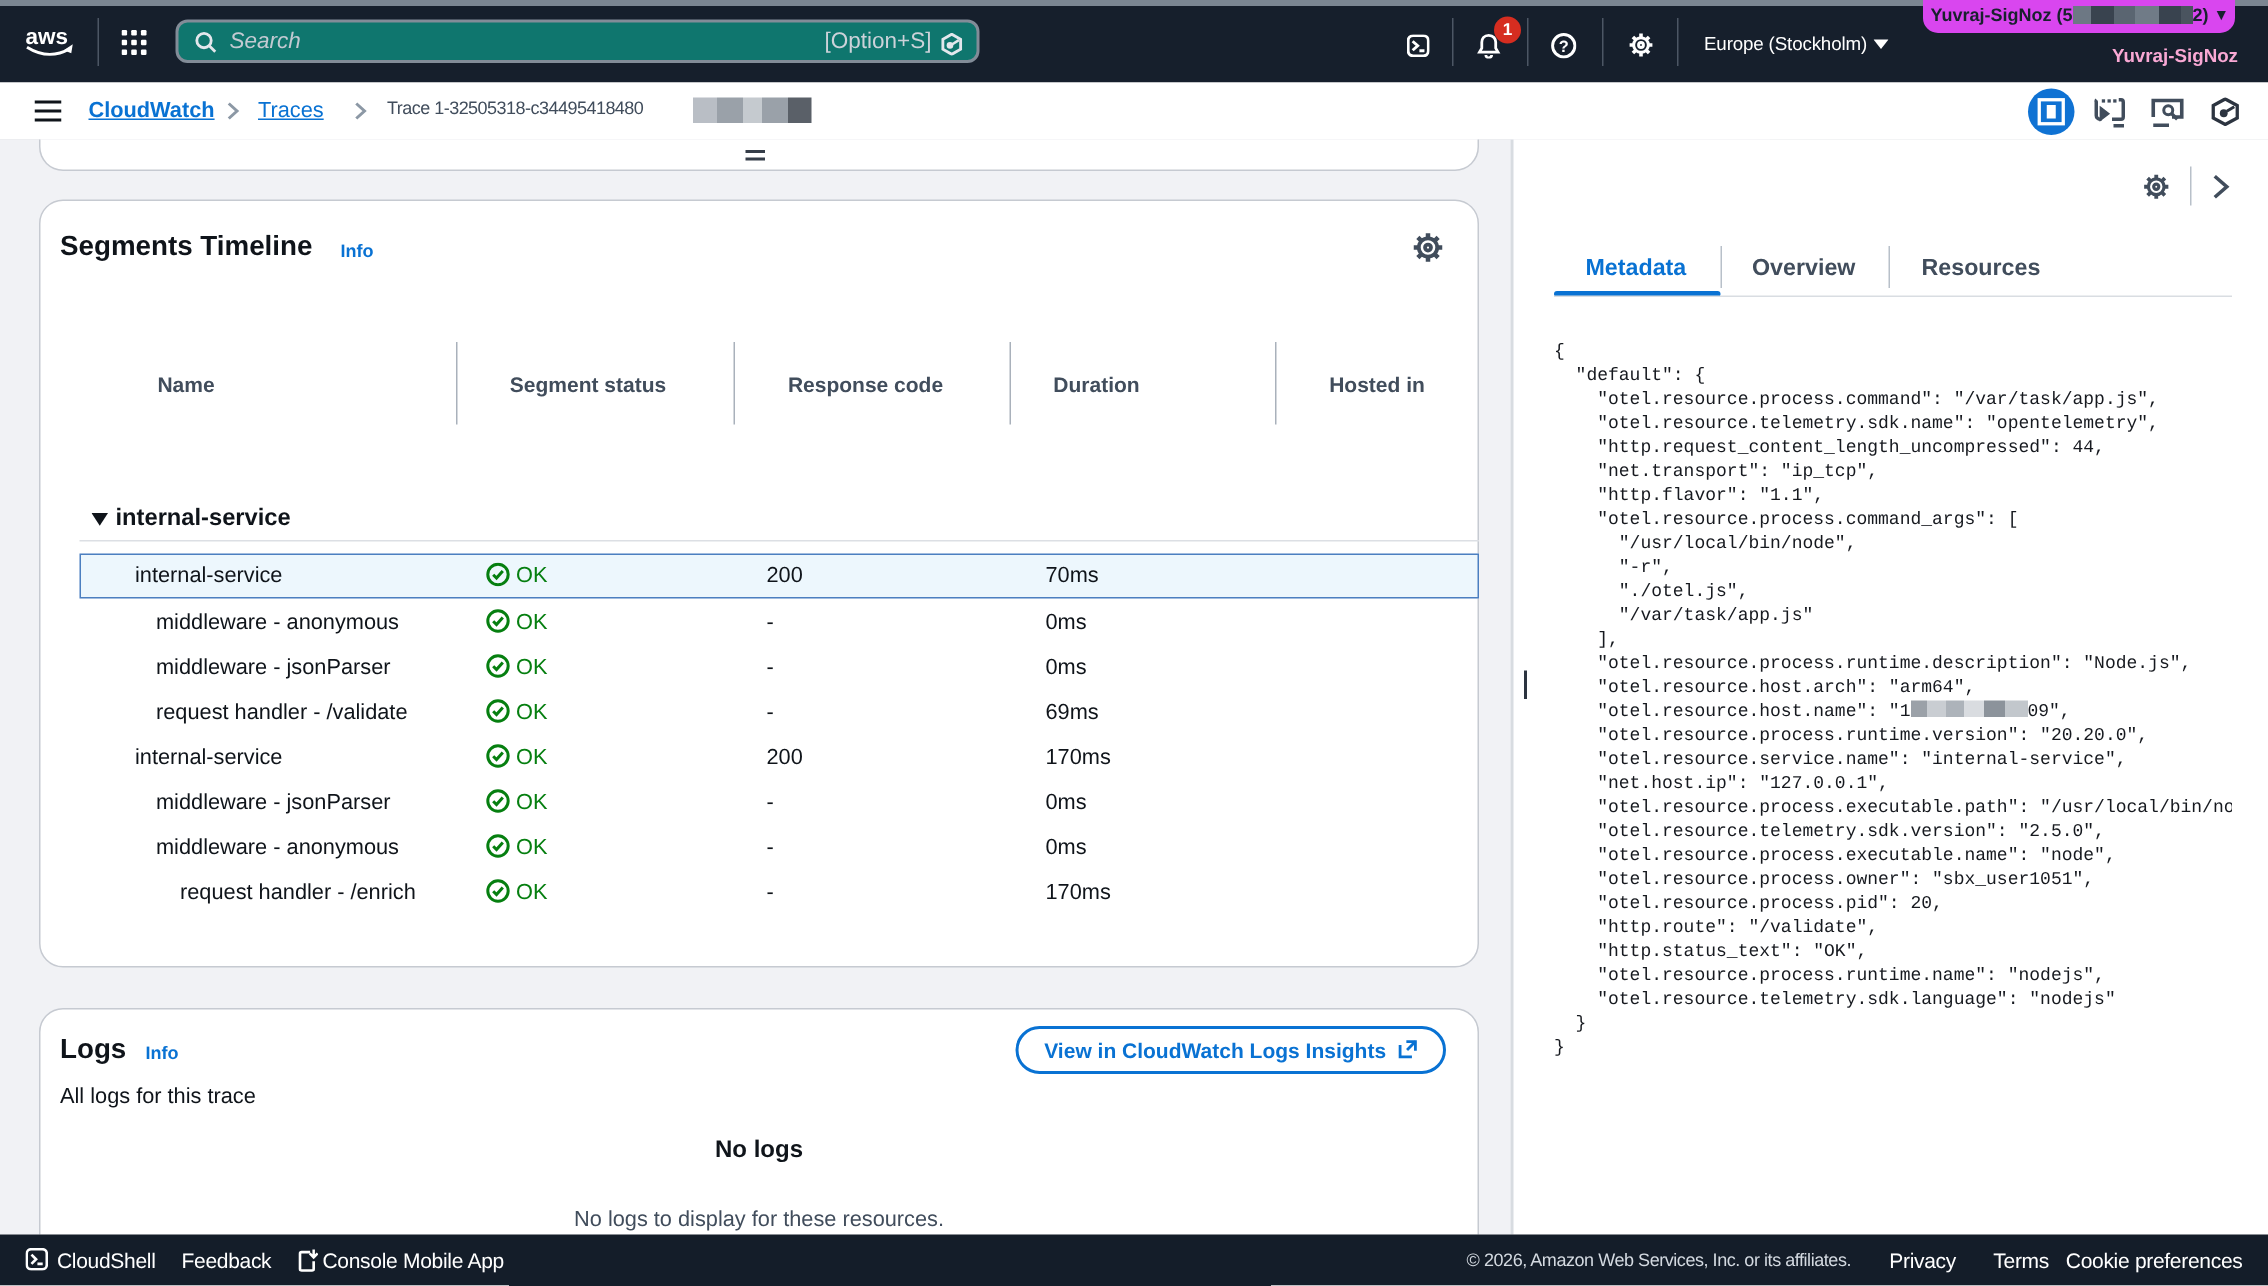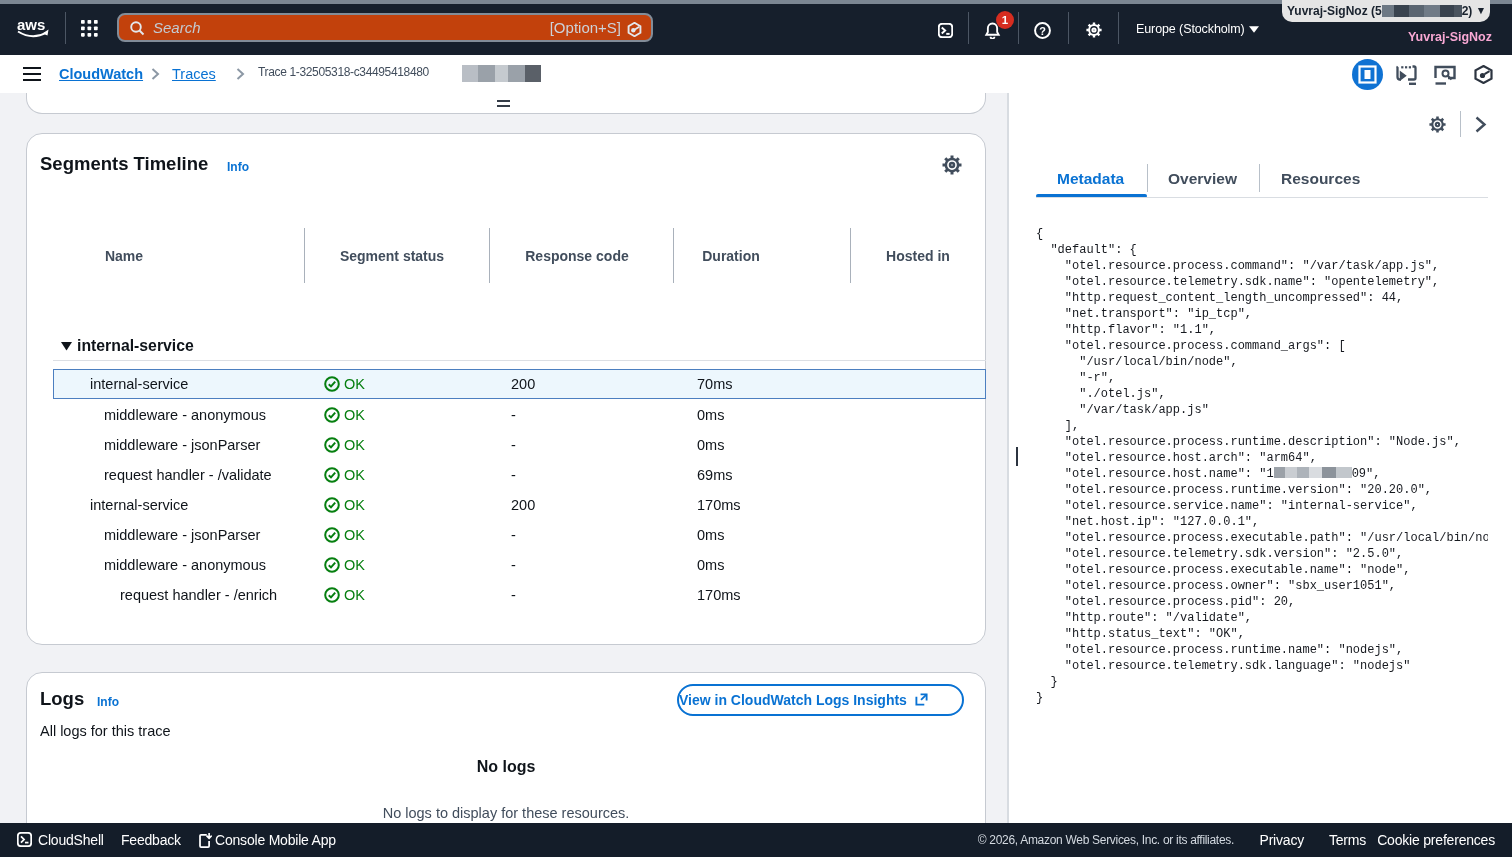--- a/index.html
+++ b/index.html
@@ -2,22 +2,22 @@
 <html><head>
 <meta charset="utf-8">
 <style>
   * { margin:0; padding:0; box-sizing:border-box; }
   html,body { width:1512px; height:857px; overflow:hidden; }
   body { font-family:"Liberation Sans", sans-serif; position:relative; background:#fff; }
   .abs { position:absolute; }
   #topnav { position:absolute; left:0; top:0; width:1512px; height:55px; background:#161f2c; }
   #topstrip { position:absolute; left:0; top:0; width:1512px; height:4px; background:#7b8692; }
   .navdiv { position:absolute; top:12px; width:1px; height:32px; background:#4c5664; }
-  #searchbox { position:absolute; left:117px; top:13px; width:536px; height:29px; border:2px solid #828c98; border-radius:8px; background:#c2410c; }
-  #acctbox { position:absolute; left:1282px; top:0; width:208px; height:22px; background:#e5e5e5; border-radius:0 0 10px 10px; color:#18212d; font-weight:bold; font-size:12px; line-height:21px; white-space:nowrap; padding-left:5px; }
+  #searchbox { position:absolute; left:117px; top:13px; width:536px; height:29px; border:2px solid #828c98; border-radius:8px; background:#0f766e; }
+  #acctbox { position:absolute; left:1282px; top:0; width:208px; height:22px; background:#d946ef; border-radius:0 0 10px 10px; color:#18212d; font-weight:bold; font-size:12px; line-height:21px; white-space:nowrap; padding-left:5px; }
   #breadbar { position:absolute; left:0; top:55px; width:1512px; height:38.5px; background:#ffffff; border-bottom:1.5px solid #cdd2d8; }
   #main { position:absolute; left:0; top:93px; width:1180px; height:730px; background:#f1f2f5; overflow:hidden; }
   #rpanel { position:absolute; left:1007px; top:93px; width:505px; height:730px; background:#ffffff; border-left:2px solid #d8dce1; overflow:hidden; }
   .card { position:absolute; background:#fff; border:1px solid #c6cad1; border-radius:16px; }
   .hdrsep { position:absolute; width:1px; height:55px; top:228px; background:#a9b1bb; }
   .hcol { position:absolute; top:248px; font-weight:bold; font-size:14px; color:#414d5c; text-align:center; }
   .rowtxt { position:absolute; font-size:14.5px; color:#0f141a; line-height:30px; height:30px; }
   .ok { position:absolute; height:30px; line-height:30px; font-size:14.5px; color:#067f10; }
   .okic { display:inline-block; vertical-align:-3px; margin-right:4px; }
   #footer { position:absolute; left:0; top:823px; width:1512px; height:34px; background:#141d29; color:#fff; font-size:13px; }
@@ -248,21 +248,21 @@
   <div class="ok" style="left:324px;top:487px;"><svg class="okic" width="16" height="16" viewBox="0 0 16 16">
         <circle cx="8" cy="8" r="6.8" fill="none" stroke="#067f10" stroke-width="2"></circle>
         <path d="M4.8 8.2 L7 10.4 L11.2 5.6" fill="none" stroke="#067f10" stroke-width="2"></path>
       </svg>OK</div>
   <div class="rowtxt" style="left:511px;top:487px;">-</div>
   <div class="rowtxt" style="left:697px;top:487px;">170ms</div>
 
   <div class="card" style="left:26px;top:579px;width:960px;height:272px;"></div>
   <div class="abs" style="left:40px;top:595px;font-size:18.5px;font-weight:bold;color:#0f141a;">Logs</div>
   <a class="abs blue" style="left:97px;top:602px;font-size:12px;font-weight:bold;">Info</a>
-  <div class="abs" style="left:677px;top:591px;width:287px;height:32px;border:2px solid #0972d3;border-radius:16px;color:#0972d3;font-weight:bold;font-size:14px;text-align:left;line-height:28px;">View in CloudWatch Logs Insights&nbsp;&nbsp;<svg width="13" height="13" viewBox="0 0 14 14" style="vertical-align:-1px">
+  <div class="abs" style="left:677px;top:591px;width:287px;height:32px;border:2px solid #0972d3;border-radius:16px;color:#0972d3;font-weight:bold;font-size:14px;text-align:center;line-height:28px;">View in CloudWatch Logs Insights&nbsp;&nbsp;<svg width="13" height="13" viewBox="0 0 14 14" style="vertical-align:-1px">
         <path d="M1.5 4 V12.5 H10" fill="none" stroke="#0972d3" stroke-width="2"></path>
         <path d="M6 1.5 H12.5 V8" fill="none" stroke="#0972d3" stroke-width="2"></path>
         <line x1="12.5" y1="1.5" x2="6.5" y2="7.5" stroke="#0972d3" stroke-width="2"></line>
       </svg></div>
   <div class="abs" style="left:40px;top:630px;font-size:14.5px;color:#0f141a;">All logs for this trace</div>
   <div class="abs" style="left:256px;top:665px;width:500px;text-align:center;font-size:16px;font-weight:bold;color:#0f141a;">No logs</div>
   <div class="abs" style="left:256px;top:712px;width:500px;text-align:center;font-size:14.5px;color:#414d5c;">No logs to display for these resources.</div>
 </div>
 
 <div id="rpanel">

